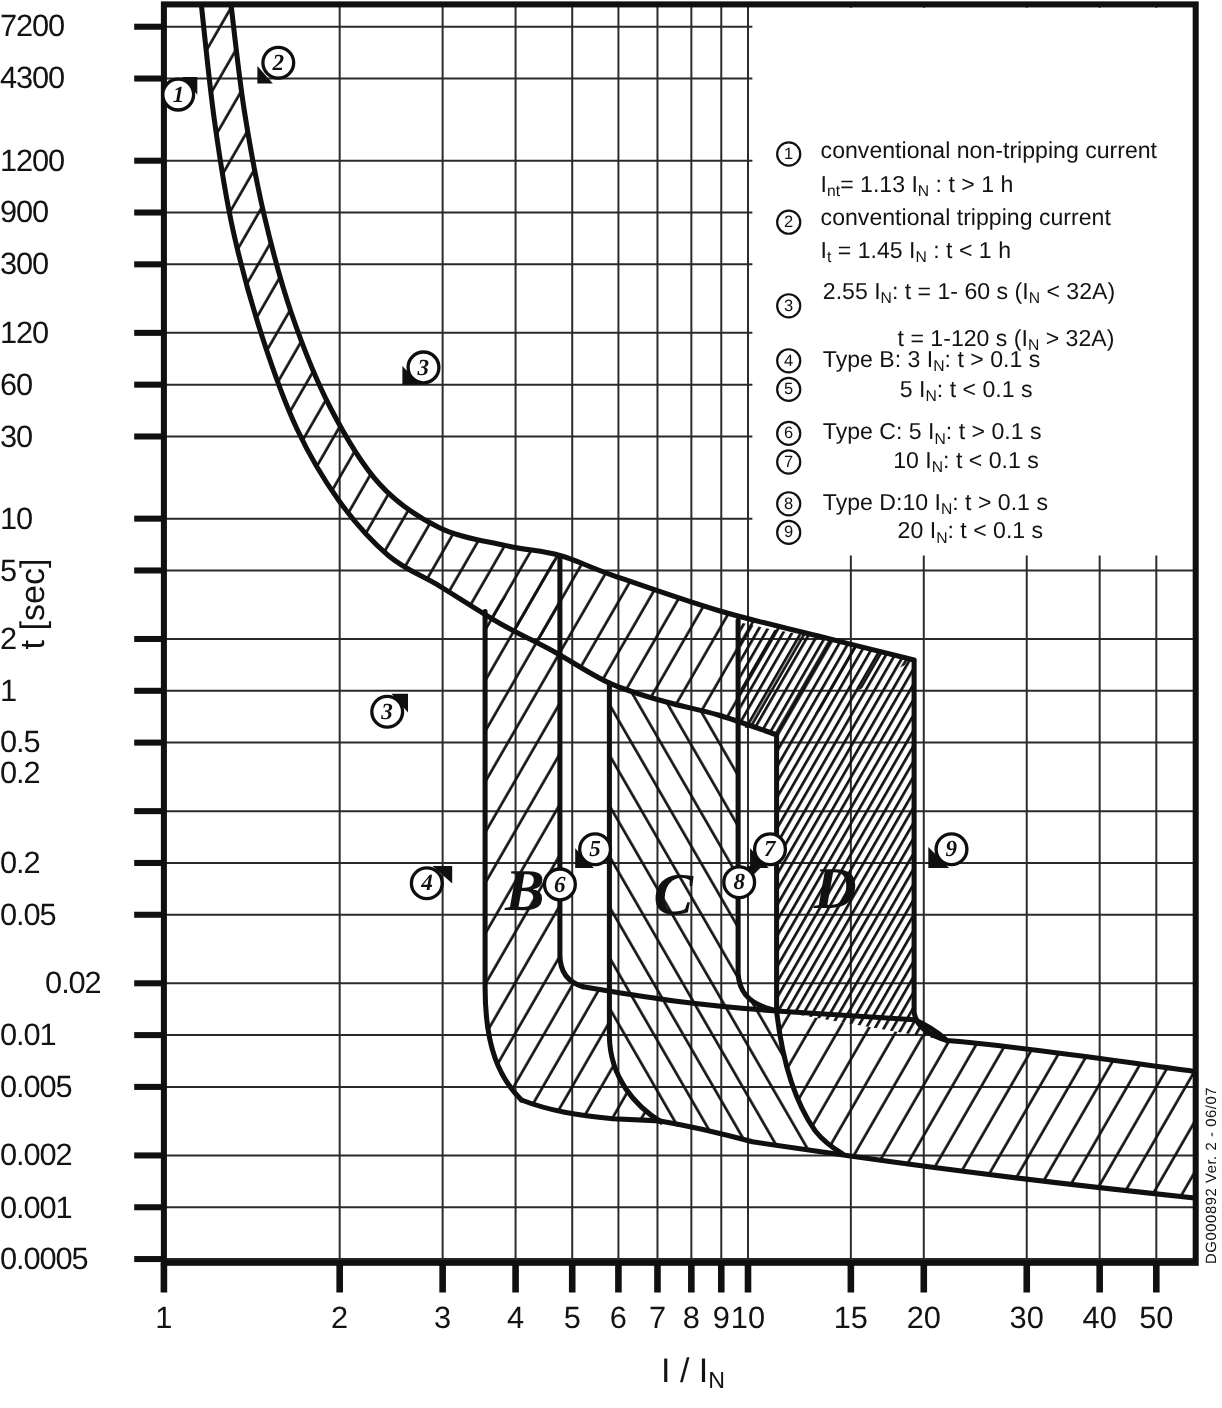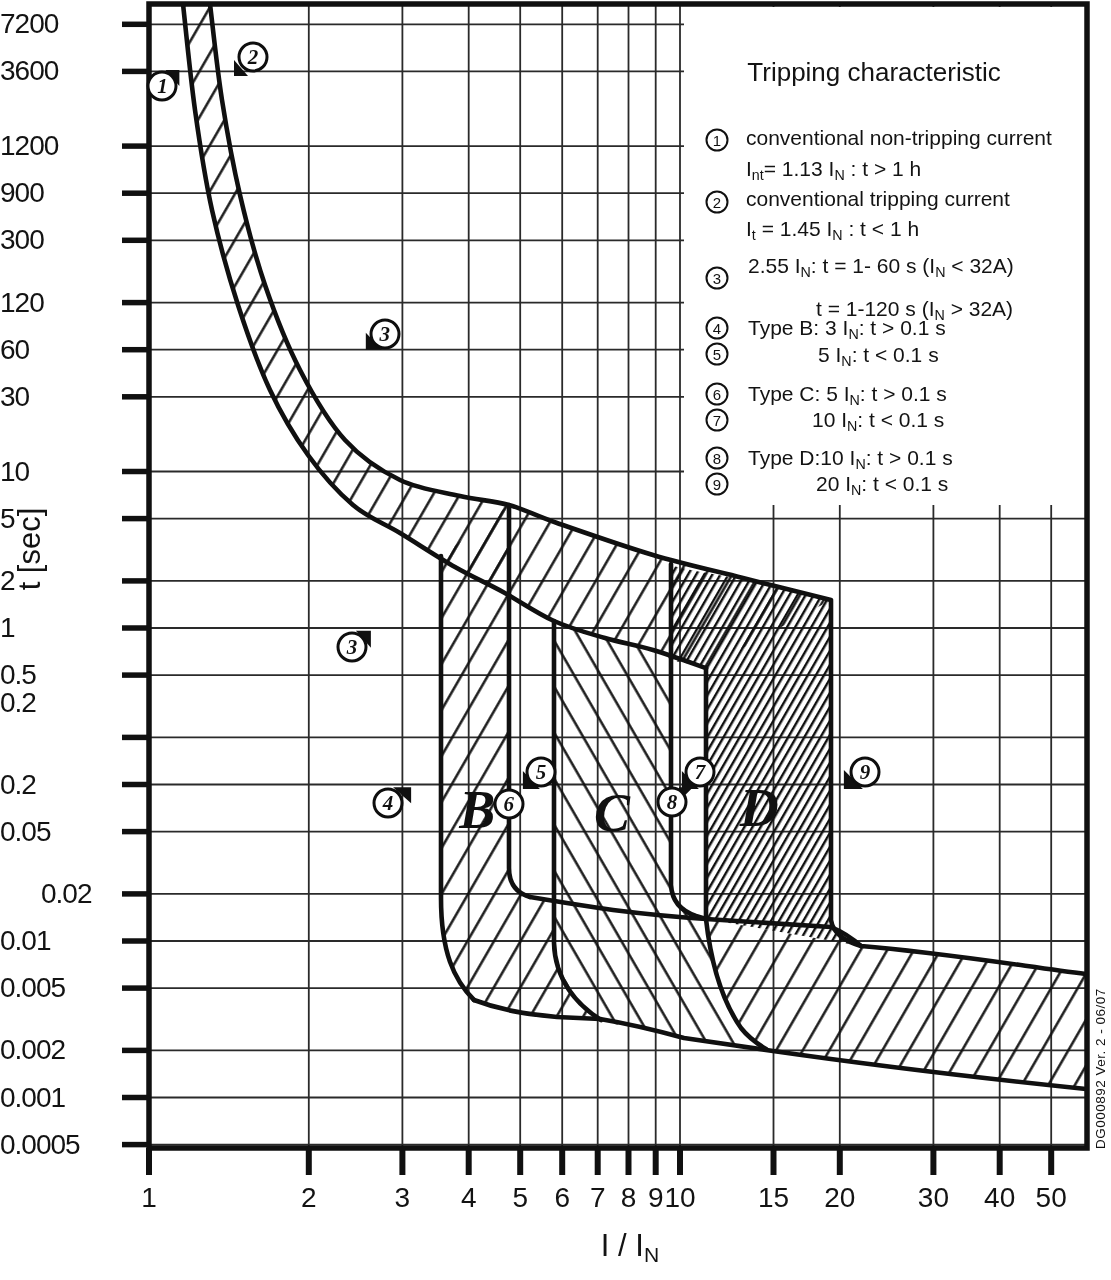--- a/index.html
+++ b/index.html
@@ -151,21 +151,21 @@
         <line x1="680.0" y1="1148" x2="680.0" y2="1175" stroke-width="6"></line>
         <line x1="773.5" y1="1148" x2="773.5" y2="1175" stroke-width="6"></line>
         <line x1="839.8" y1="1148" x2="839.8" y2="1175" stroke-width="6"></line>
         <line x1="933.4" y1="1148" x2="933.4" y2="1175" stroke-width="6"></line>
         <line x1="999.7" y1="1148" x2="999.7" y2="1175" stroke-width="6"></line>
         <line x1="1051.2" y1="1148" x2="1051.2" y2="1175" stroke-width="6"></line>
       </g>
     </svg>
   <div id="labels-layer">
       <div class="lbl ytick-label" style="left:0px;top:24.3px;">7200</div>
-      <div class="lbl ytick-label" style="left:0px;top:71.4px;">3600</div>
+      <div class="lbl ytick-label" style="left:0px;top:71.4px;">4300</div>
       <div class="lbl ytick-label" style="left:0px;top:146.1px;">1200</div>
       <div class="lbl ytick-label" style="left:0px;top:193.2px;">900</div>
       <div class="lbl ytick-label" style="left:0px;top:240.3px;">300</div>
       <div class="lbl ytick-label" style="left:0px;top:302.6px;">120</div>
       <div class="lbl ytick-label" style="left:0px;top:349.7px;">60</div>
       <div class="lbl ytick-label" style="left:0px;top:396.8px;">30</div>
       <div class="lbl ytick-label" style="left:0px;top:471.5px;">10</div>
       <div class="lbl ytick-label" style="left:0px;top:518.6px;">5</div>
       <div class="lbl ytick-label" style="left:0px;top:580.9px;">2</div>
       <div class="lbl ytick-label" style="left:0px;top:628.0px;">1</div>
@@ -224,15 +224,14 @@
       <div class="marker-circle" style="left:508.8px;top:804.1px;">6</div>
       <div class="marker-circle" style="left:699.9px;top:772.1px;">7</div>
       <div class="marker-circle" style="left:672.0px;top:802.3px;">8</div>
       <div class="marker-circle" style="left:864.9px;top:772.1px;">9</div>
       <div class="zone-letter" style="left:477.2px;top:811.7px;">B</div>
       <div class="zone-letter" style="left:612.1px;top:814.8px;">C</div>
       <div class="zone-letter" style="left:759.2px;top:810.2px;">D</div>
     </div>
   <div class="lbl axis-title-y" style="left:30px;top:549px;">t [sec]</div>
   <div class="lbl axis-title-x" style="left:630px;top:1246px;">I / I<sub>N</sub></div>
-  <div class="lbl legend-title" style="left:874px;top:72px;">Tripping characteristic</div>
   <div class="footer-vertical" style="left:1093px;top:1149px;">DG000892 Ver. 2 - 06/07</div>
 </div>
 
 </body></html>

